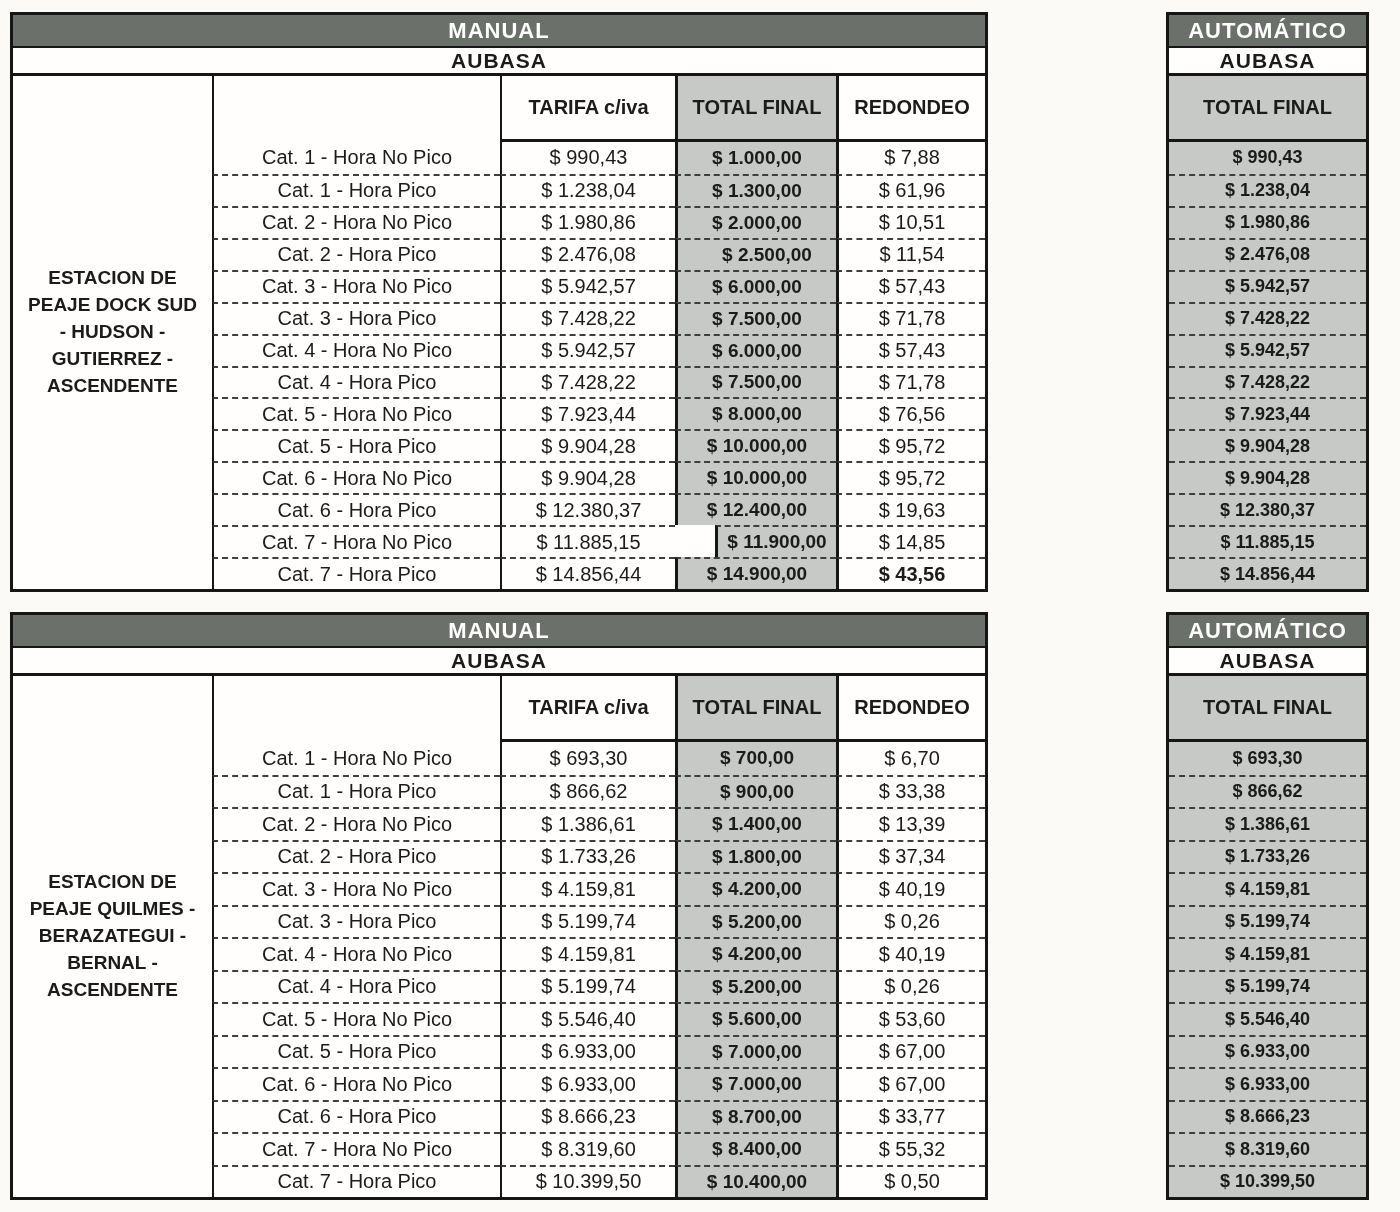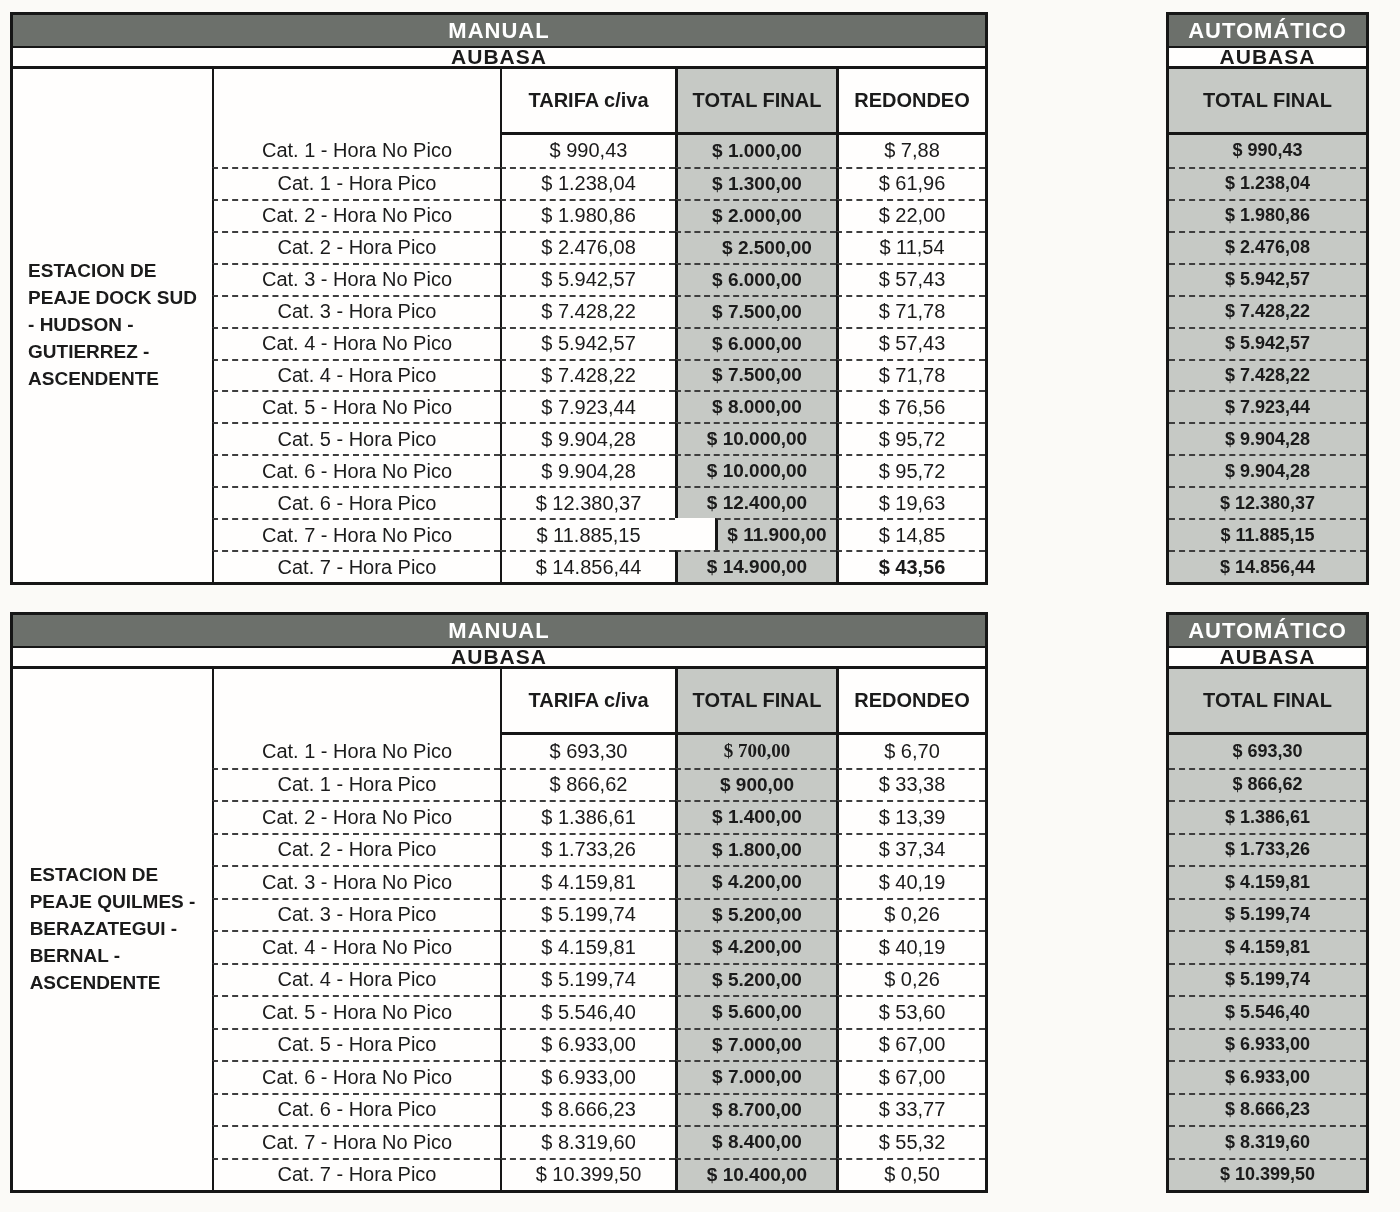--- a/index.html
+++ b/index.html
@@ -22,21 +22,21 @@
     height: 33px;
     background: #6c706b;
     border-bottom: 2px solid #161616;
     color: #ffffff;
     font-weight: bold;
     font-size: 22px;
     letter-spacing: 1px;
     display: flex; align-items: center; justify-content: center;
   }
   .operator {
-    height: 21px;
+    height: 28px;
     background: #fffefd;
     border-bottom: 3px solid #161616;
     font-weight: bold;
     font-size: 21px;
     letter-spacing: 1px;
     display: flex; align-items: center; justify-content: center;
   }
 
   
   .grid-main {
@@ -51,20 +51,21 @@
     display: flex; align-items: center; justify-content: center;
     font-size: 20px;
     background: #fffefd;
     overflow: hidden;
   }
   .station-cell {
     grid-column: 1; grid-row: 1 / span 15;
     font-weight: bold;
     font-size: 19px;
     line-height: 1.42;
+    text-align: center;
     white-space: pre-line;
   }
   .hcell {
     font-weight: bold;
     font-size: 20px;
     border-bottom: 3px solid #161616;
   }
   .sep2 { border-left: 2px solid #161616; }
   .sep3 { border-left: 3px solid #161616; }
   .dash { border-top: 2px dashed #3e3e3e; }
@@ -119,21 +120,21 @@
       <div class="cell sep2" style="grid-area: 2 / 3;">$ 990,43</div>
       <div class="cell sep3 shaded bold-val" style="grid-area: 2 / 4;">$ 1.000,00</div>
       <div class="cell sep3" style="grid-area: 2 / 5;">$ 7,88</div>
       <div class="cell sep2 dash" style="grid-area: 3 / 2;">Cat. 1 - Hora Pico</div>
       <div class="cell sep2 dash" style="grid-area: 3 / 3;">$ 1.238,04</div>
       <div class="cell sep3 shaded bold-val dash" style="grid-area: 3 / 4;">$ 1.300,00</div>
       <div class="cell sep3 dash" style="grid-area: 3 / 5;">$ 61,96</div>
       <div class="cell sep2 dash" style="grid-area: 4 / 2;">Cat. 2 - Hora No Pico</div>
       <div class="cell sep2 dash" style="grid-area: 4 / 3;">$ 1.980,86</div>
       <div class="cell sep3 shaded bold-val dash" style="grid-area: 4 / 4;">$ 2.000,00</div>
-      <div class="cell sep3 dash" style="grid-area: 4 / 5;">$ 22,00</div>
+      <div class="cell sep3 dash" style="grid-area: 4 / 5;">$ 10,51</div>
       <div class="cell sep2 dash" style="grid-area: 5 / 2;">Cat. 2 - Hora Pico</div>
       <div class="cell sep2 dash" style="grid-area: 5 / 3;">$ 2.476,08</div>
       <div class="cell sep3 shaded bold-val dash" style="grid-area: 5 / 4; padding-left: 20px;">$ 2.500,00</div>
       <div class="cell sep3 dash" style="grid-area: 5 / 5;">$ 11,54</div>
       <div class="cell sep2 dash" style="grid-area: 6 / 2;">Cat. 3 - Hora No Pico</div>
       <div class="cell sep2 dash" style="grid-area: 6 / 3;">$ 5.942,57</div>
       <div class="cell sep3 shaded bold-val dash" style="grid-area: 6 / 4;">$ 6.000,00</div>
       <div class="cell sep3 dash" style="grid-area: 6 / 5;">$ 57,43</div>
       <div class="cell sep2 dash" style="grid-area: 7 / 2;">Cat. 3 - Hora Pico</div>
       <div class="cell sep2 dash" style="grid-area: 7 / 3;">$ 7.428,22</div>
@@ -204,21 +205,21 @@
 PEAJE QUILMES -
 BERAZATEGUI -
 BERNAL -
 ASCENDENTE</div>
     <div class="cell hcell2 sep2" style="grid-column:2;grid-row:1;"></div>
     <div class="cell hcell sep2" style="grid-column:3;grid-row:1;">TARIFA c/iva</div>
     <div class="cell hcell shaded sep3" style="grid-column:4;grid-row:1;">TOTAL FINAL</div>
     <div class="cell hcell sep3" style="grid-column:5;grid-row:1;">REDONDEO</div>
   <div class="cell sep2" style="grid-area: 2 / 2;">Cat. 1 - Hora No Pico</div>
       <div class="cell sep2" style="grid-area: 2 / 3;">$ 693,30</div>
-      <div class="cell sep3 shaded bold-val" style="grid-area: 2 / 4; font-family: Liberation Serif, serif;">$ 700,00</div>
+      <div class="cell sep3 shaded bold-val" style="grid-area: 2 / 4;">$ 700,00</div>
       <div class="cell sep3" style="grid-area: 2 / 5;">$ 6,70</div>
       <div class="cell sep2 dash" style="grid-area: 3 / 2;">Cat. 1 - Hora Pico</div>
       <div class="cell sep2 dash" style="grid-area: 3 / 3;">$ 866,62</div>
       <div class="cell sep3 shaded bold-val dash" style="grid-area: 3 / 4;">$ 900,00</div>
       <div class="cell sep3 dash" style="grid-area: 3 / 5;">$ 33,38</div>
       <div class="cell sep2 dash" style="grid-area: 4 / 2;">Cat. 2 - Hora No Pico</div>
       <div class="cell sep2 dash" style="grid-area: 4 / 3;">$ 1.386,61</div>
       <div class="cell sep3 shaded bold-val dash" style="grid-area: 4 / 4;">$ 1.400,00</div>
       <div class="cell sep3 dash" style="grid-area: 4 / 5;">$ 13,39</div>
       <div class="cell sep2 dash" style="grid-area: 5 / 2;">Cat. 2 - Hora Pico</div>

